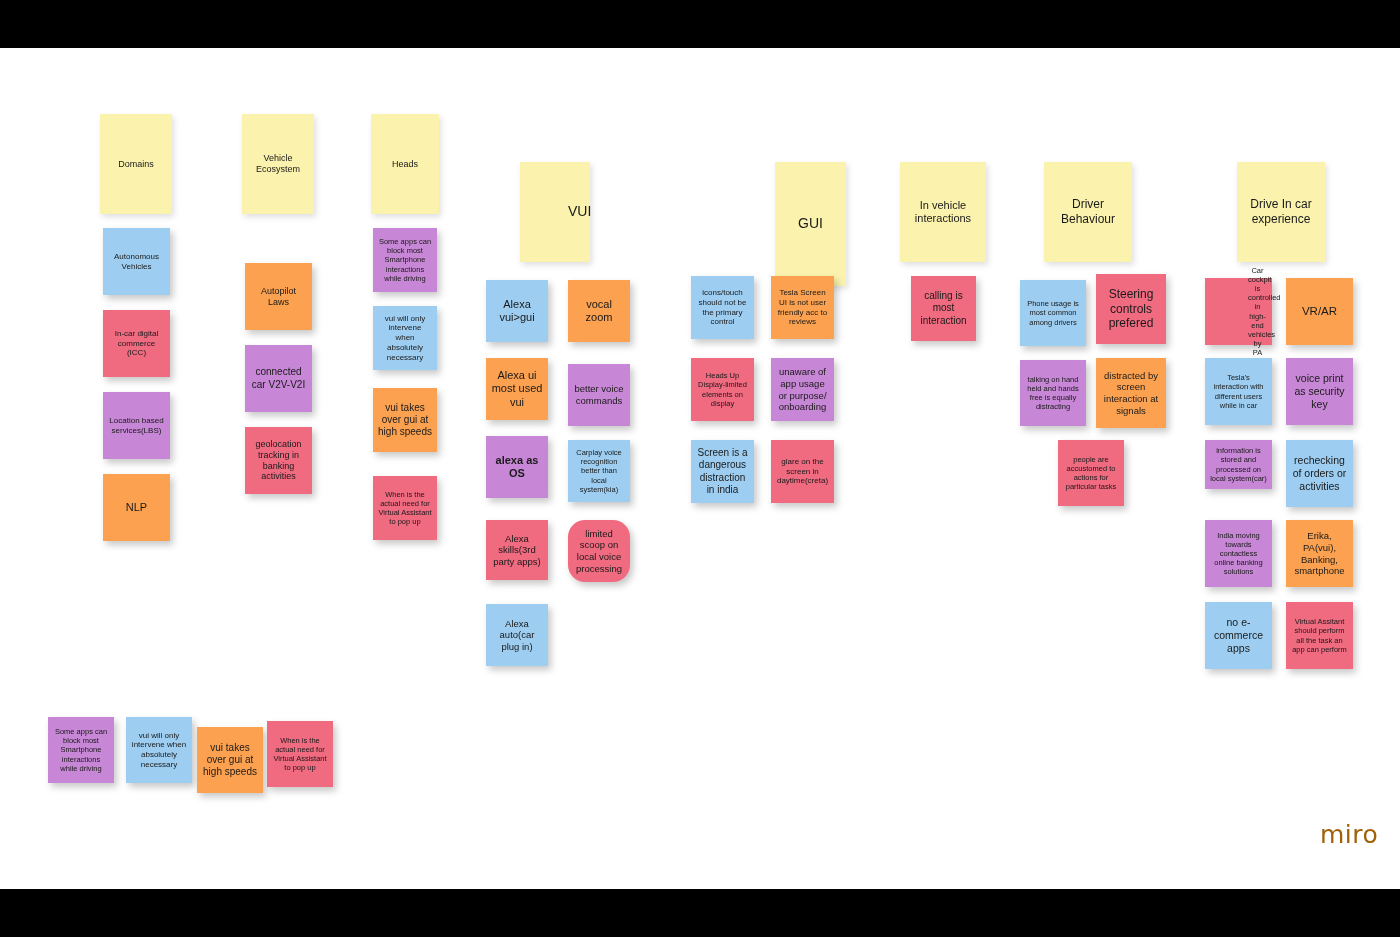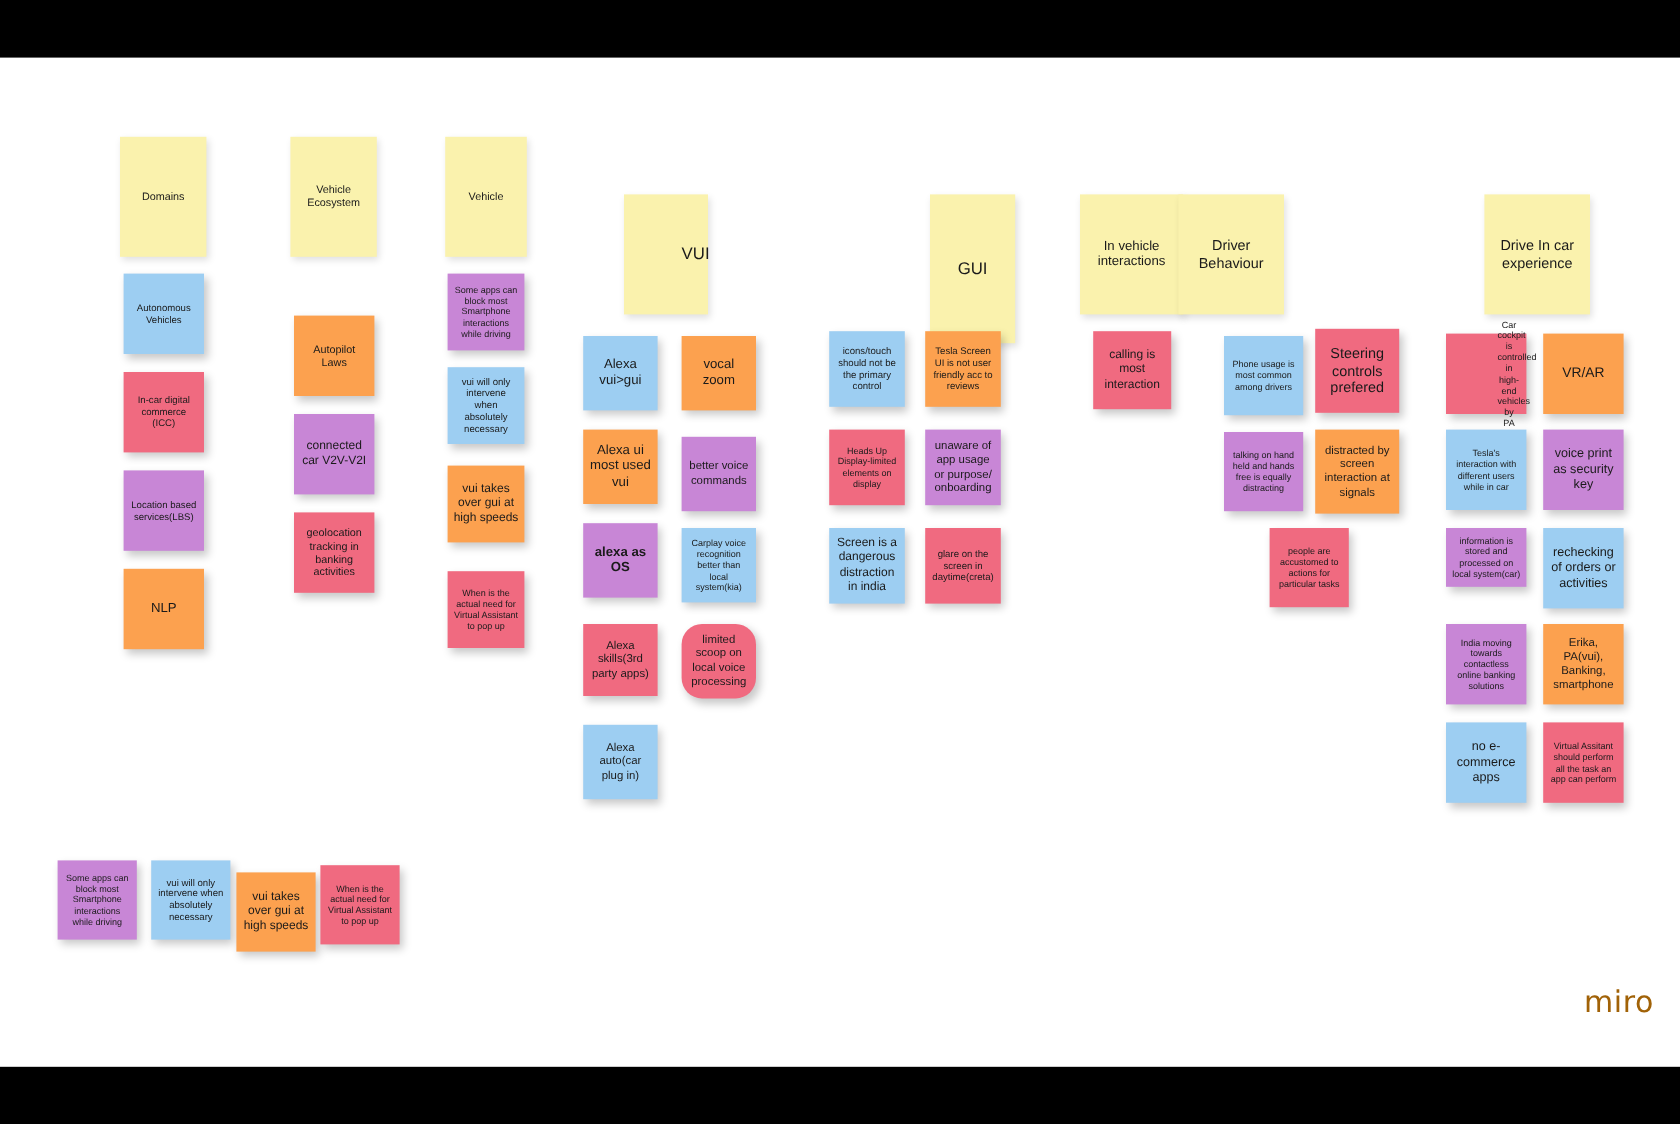--- a/index.html
+++ b/index.html
@@ -92,21 +92,21 @@
     <div class="note c-orange" style="left: 245px; top: 215px; width: 67px; height: 67px; font-size: 9px; background: rgb(252, 161, 79);">
       <span>Autopilot Laws</span>
     </div>
     <div class="note c-purple" style="left: 245px; top: 297px; width: 67px; height: 67px; font-size: 10px; background: rgb(200, 134, 214); text-align: center;">
       <span>connected car V2V-V2I</span>
     </div>
     <div class="note c-pink" style="left: 245px; top: 379px; width: 67px; height: 67px; font-size: 9px; background: rgb(240, 106, 128);">
       <span>geolocation tracking in banking activities</span>
     </div>
     <div class="note c-yellow header-note" style="left: 371px; top: 66px; width: 68px; height: 100px; font-size: 9px; background: rgb(250, 242, 173);">
-      <span>Vehicle</span>
+      <span>Heads</span>
     </div>
     <div class="note c-purple" style="left: 373px; top: 180px; width: 64px; height: 64px; font-size: 7.5px; background: rgb(200, 134, 214);">
       <span>Some apps can block most Smartphone interactions while driving</span>
     </div>
     <div class="note c-blue" style="left: 373px; top: 258px; width: 64px; height: 64px; font-size: 8px; background: rgb(157, 206, 242);">
       <span>vui will only intervene when absolutely necessary</span>
     </div>
     <div class="note c-orange" style="left: 373px; top: 340px; width: 64px; height: 64px; font-size: 10px; background: rgb(252, 161, 79);">
       <span>vui takes over gui at high speeds</span>
     </div>
@@ -163,21 +163,21 @@
     </div>
     <div class="note c-pink" style="left: 771px; top: 392px; width: 63px; height: 63px; font-size: 8px; background: rgb(240, 106, 128);">
       <span>glare on the screen in daytime(creta)</span>
     </div>
     <div class="note c-yellow header-note" style="left: 900px; top: 114px; width: 86px; height: 100px; font-size: 11px; background: rgb(250, 242, 173);">
       <span>In vehicle interactions</span>
     </div>
     <div class="note c-pink" style="left: 911px; top: 228px; width: 65px; height: 65px; font-size: 10px; background: rgb(240, 106, 128);">
       <span>calling is most interaction</span>
     </div>
-    <div class="note c-yellow header-note" style="left: 982px; top: 114px; width: 88px; height: 100px; font-size: 12px; background: rgb(250, 242, 173);">
+    <div class="note c-yellow header-note" style="left: 1044px; top: 114px; width: 88px; height: 100px; font-size: 12px; background: rgb(250, 242, 173);">
       <span>Driver Behaviour</span>
     </div>
     <div class="note c-blue" style="left: 1020px; top: 232px; width: 66px; height: 66px; font-size: 7.5px; background: rgb(157, 206, 242);">
       <span>Phone usage is most common among drivers</span>
     </div>
     <div class="note c-purple" style="left: 1020px; top: 312px; width: 66px; height: 66px; font-size: 7.5px; background: rgb(200, 134, 214);">
       <span>talking on hand held and hands free is equally distracting</span>
     </div>
     <div class="note c-pink" style="left: 1096px; top: 226px; width: 70px; height: 70px; font-size: 12px; background: rgb(240, 106, 128);">
       <span>Steering controls prefered</span>

